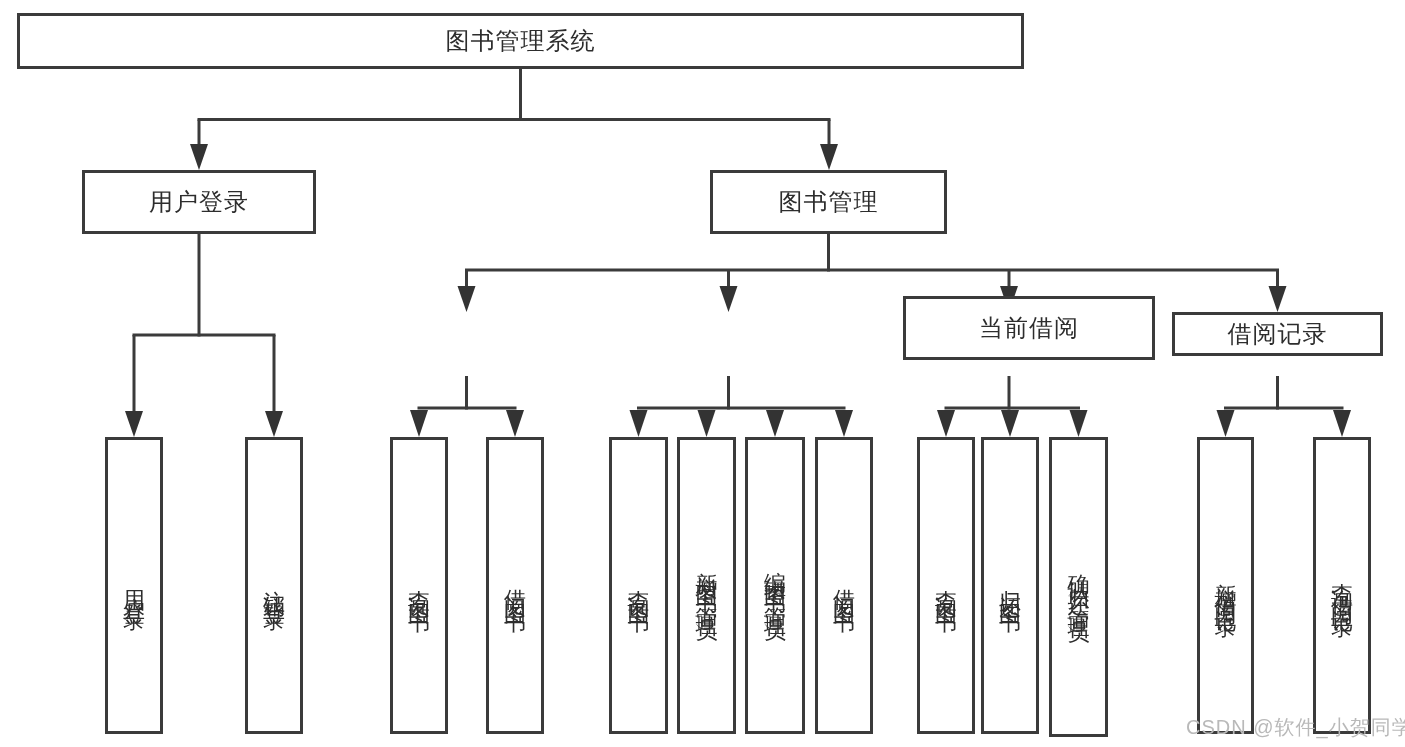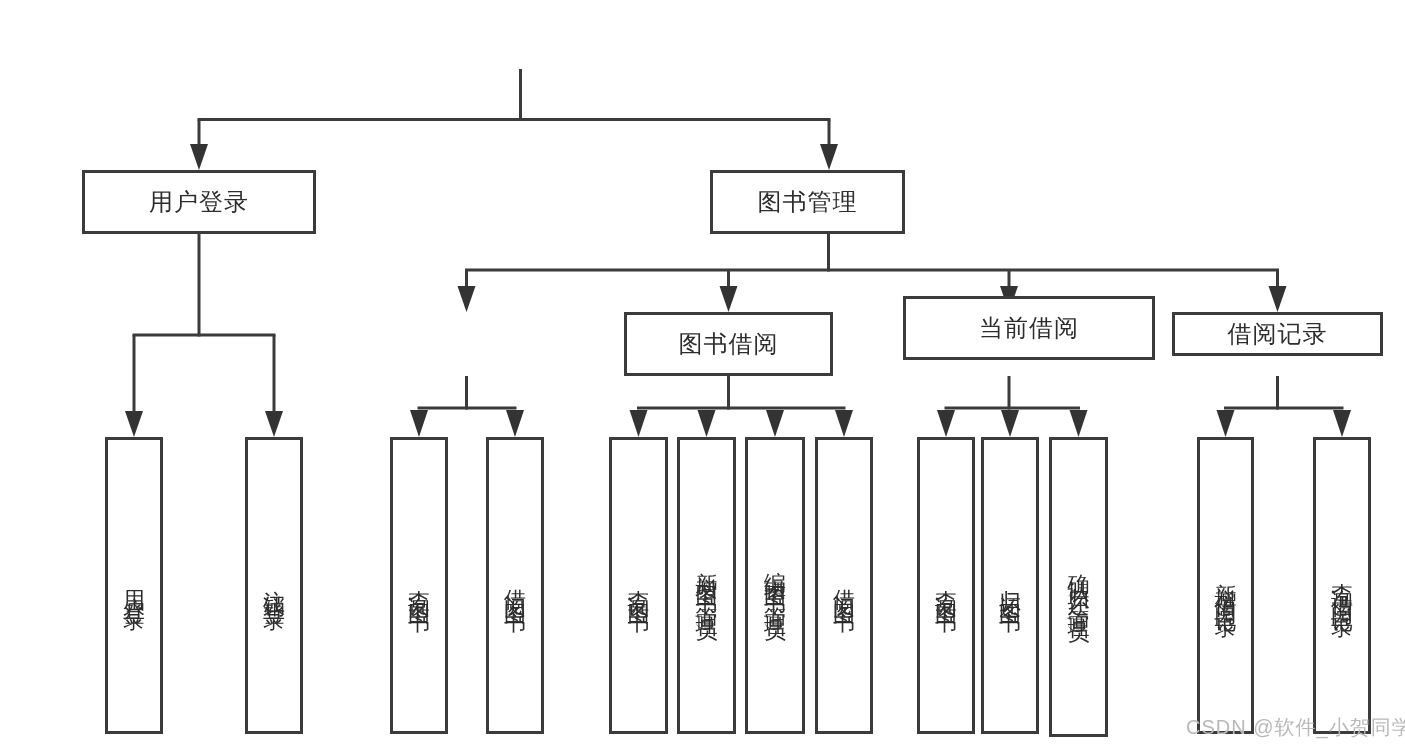--- a/index.html
+++ b/index.html
@@ -104,25 +104,25 @@
       <polygon points="1069.5,410 1087.5,410 1078.5,437"></polygon>
     </g>
     <g>
       <line x1="1277.5" y1="376" x2="1277.5" y2="409.5"></line>
       <line x1="1224" y1="408" x2="1343.5" y2="408"></line>
       <polygon points="1216.5,410 1234.5,410 1225.5,437"></polygon>
       <polygon points="1333,410 1351,410 1342,437"></polygon>
     </g>
   </svg>
 
+  <div class="node h" style="left:17px;top:13px;width:1007px;height:56px">图书管理系统</div>
 
   <div class="node h" style="left:82px;top:170px;width:234px;height:64px">用户登录</div>
-  <div class="node h" style="left:710px;top:170px;width:195px;height:64px">图书管理</div>
+  <div class="node h" style="left:710px;top:170px;width:237px;height:64px">图书管理</div>
 
-  <div class="node h" style="left:624px;top:312px;width:209px;height:64px">图书借阅</div>
   <div class="node h" style="left:903px;top:296px;width:252px;height:64px">当前借阅</div>
   <div class="node h" style="left:1172px;top:312px;width:211px;height:44px">借阅记录</div>
 
   <div class="node v" style="left:105px;top:437px;width:58px;height:297px">用户登录</div>
   <div class="node v" style="left:245px;top:437px;width:58px;height:297px">注销登录</div>
 
   <div class="node v" style="left:390px;top:437px;width:58px;height:297px">查询图书</div>
   <div class="node v" style="left:486px;top:437px;width:58px;height:297px">借阅图书</div>
 
   <div class="node v" style="left:609px;top:437px;width:59px;height:297px">查询图书</div>

